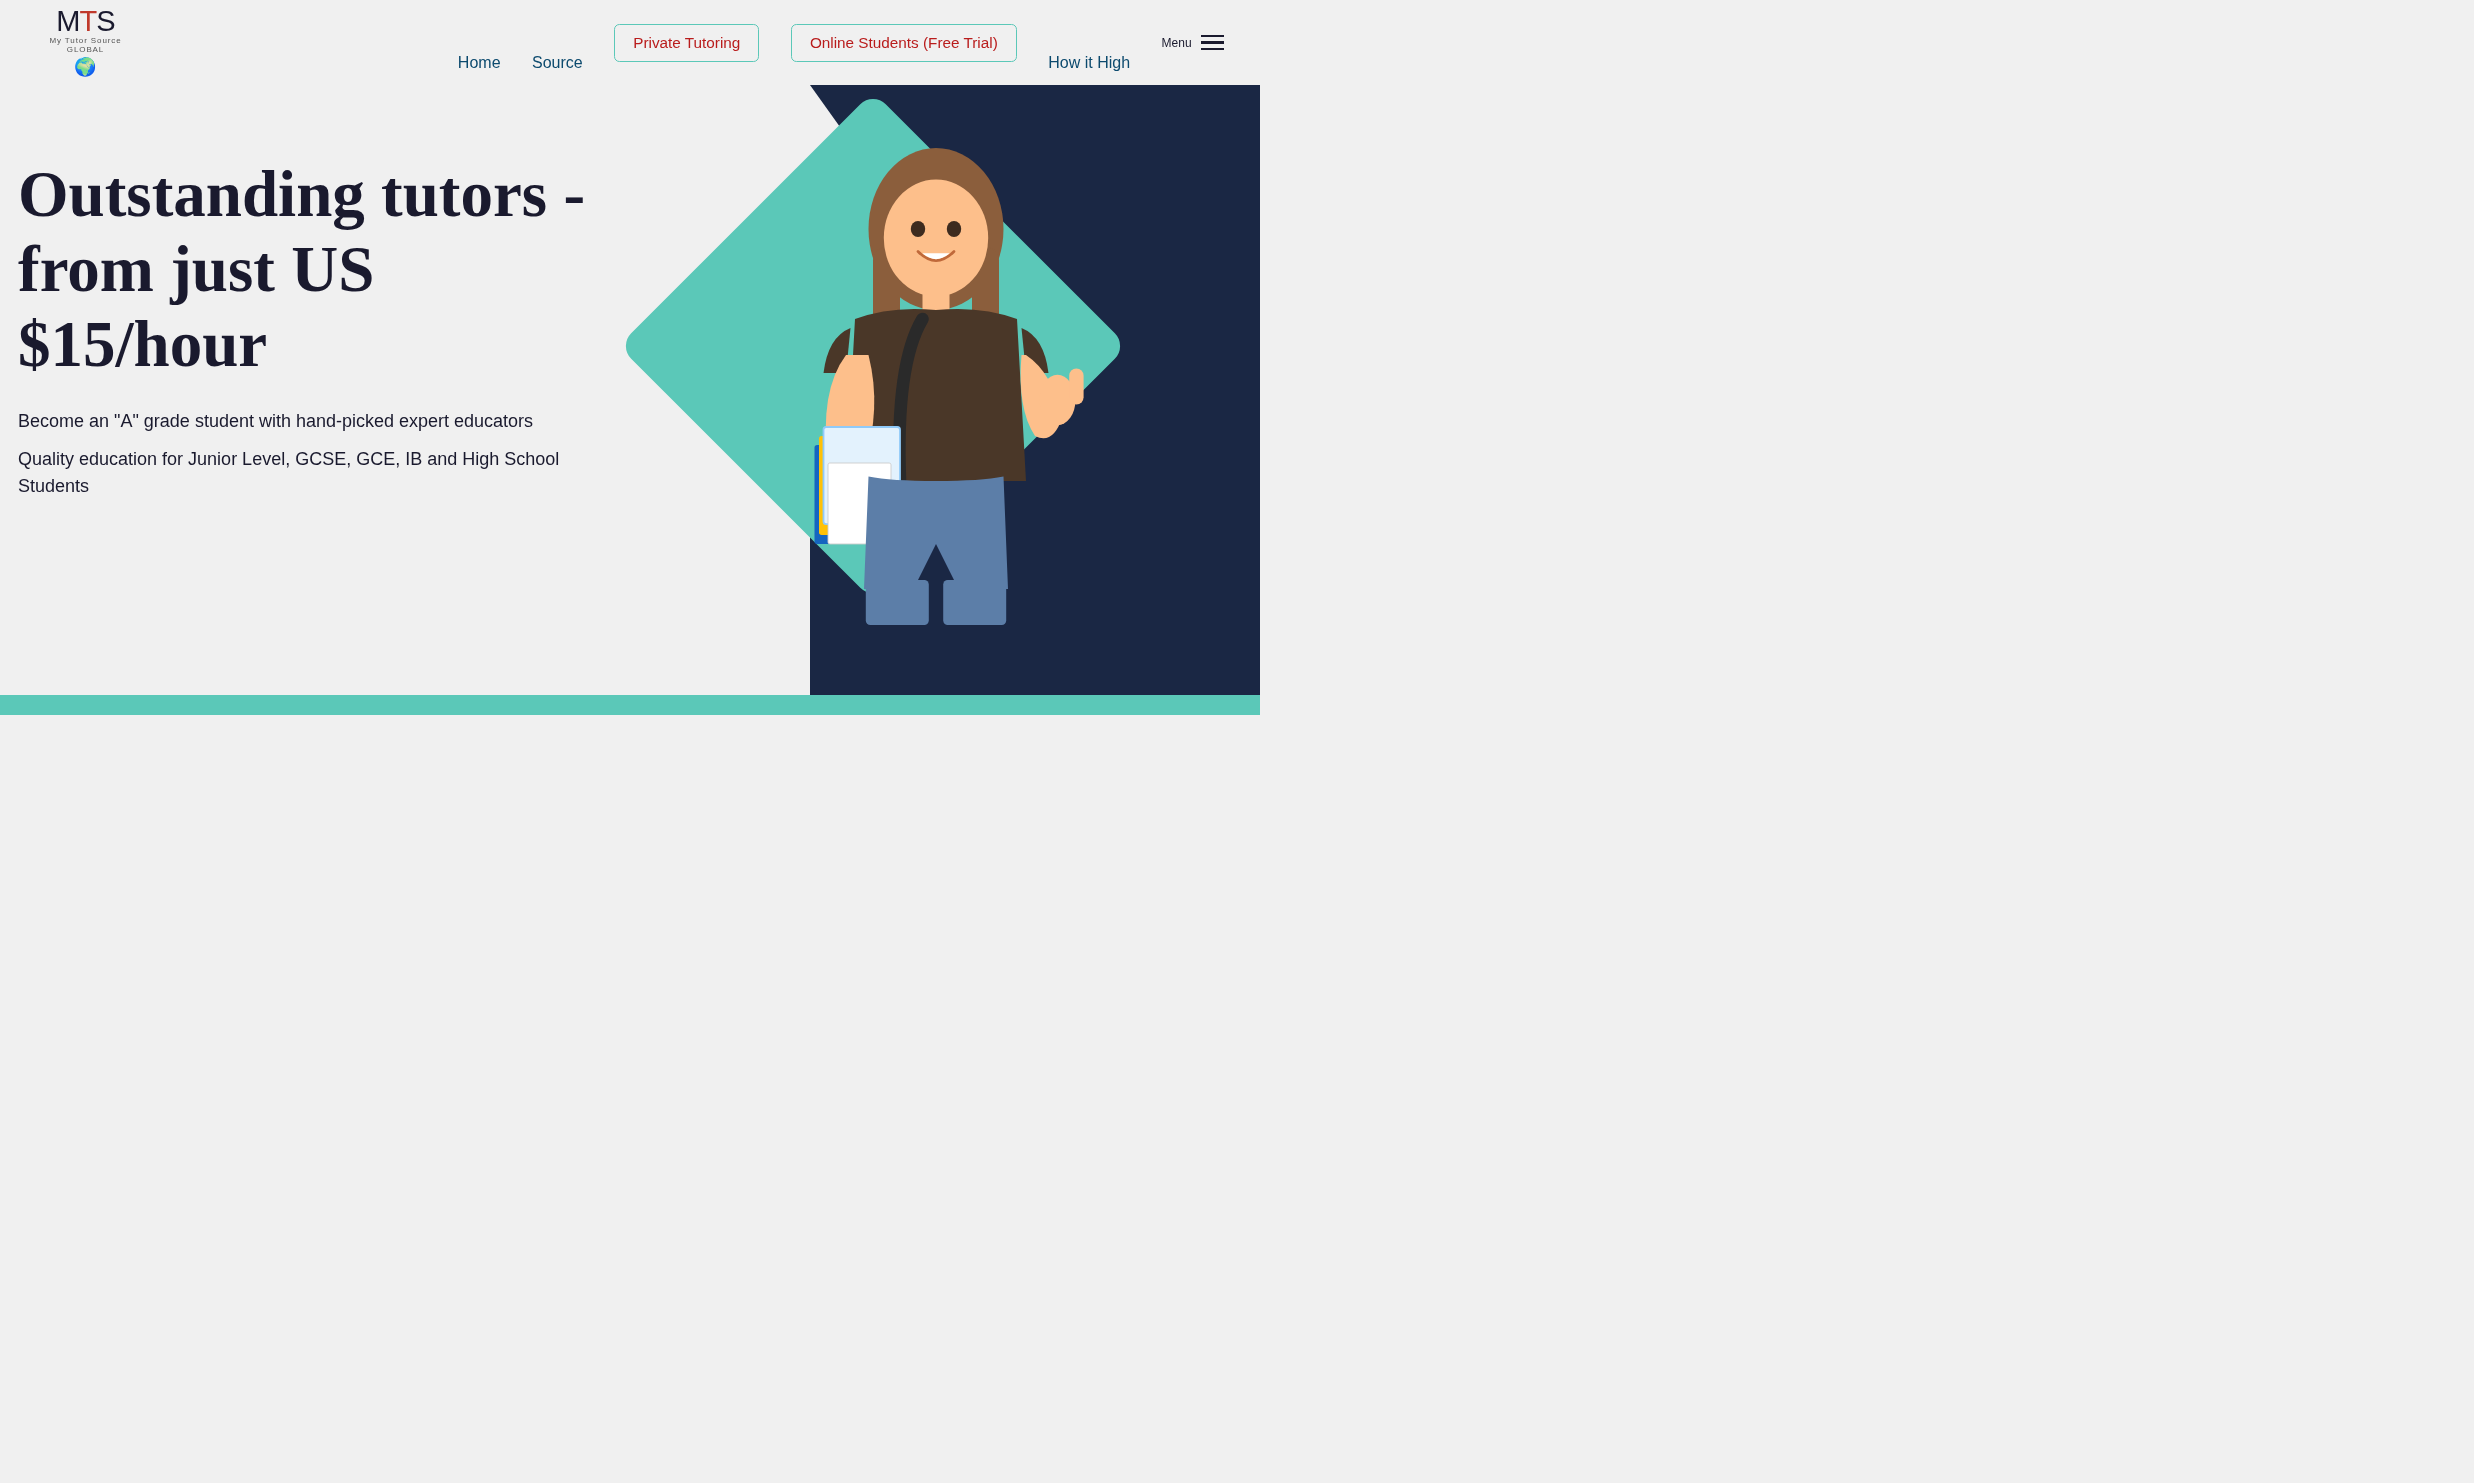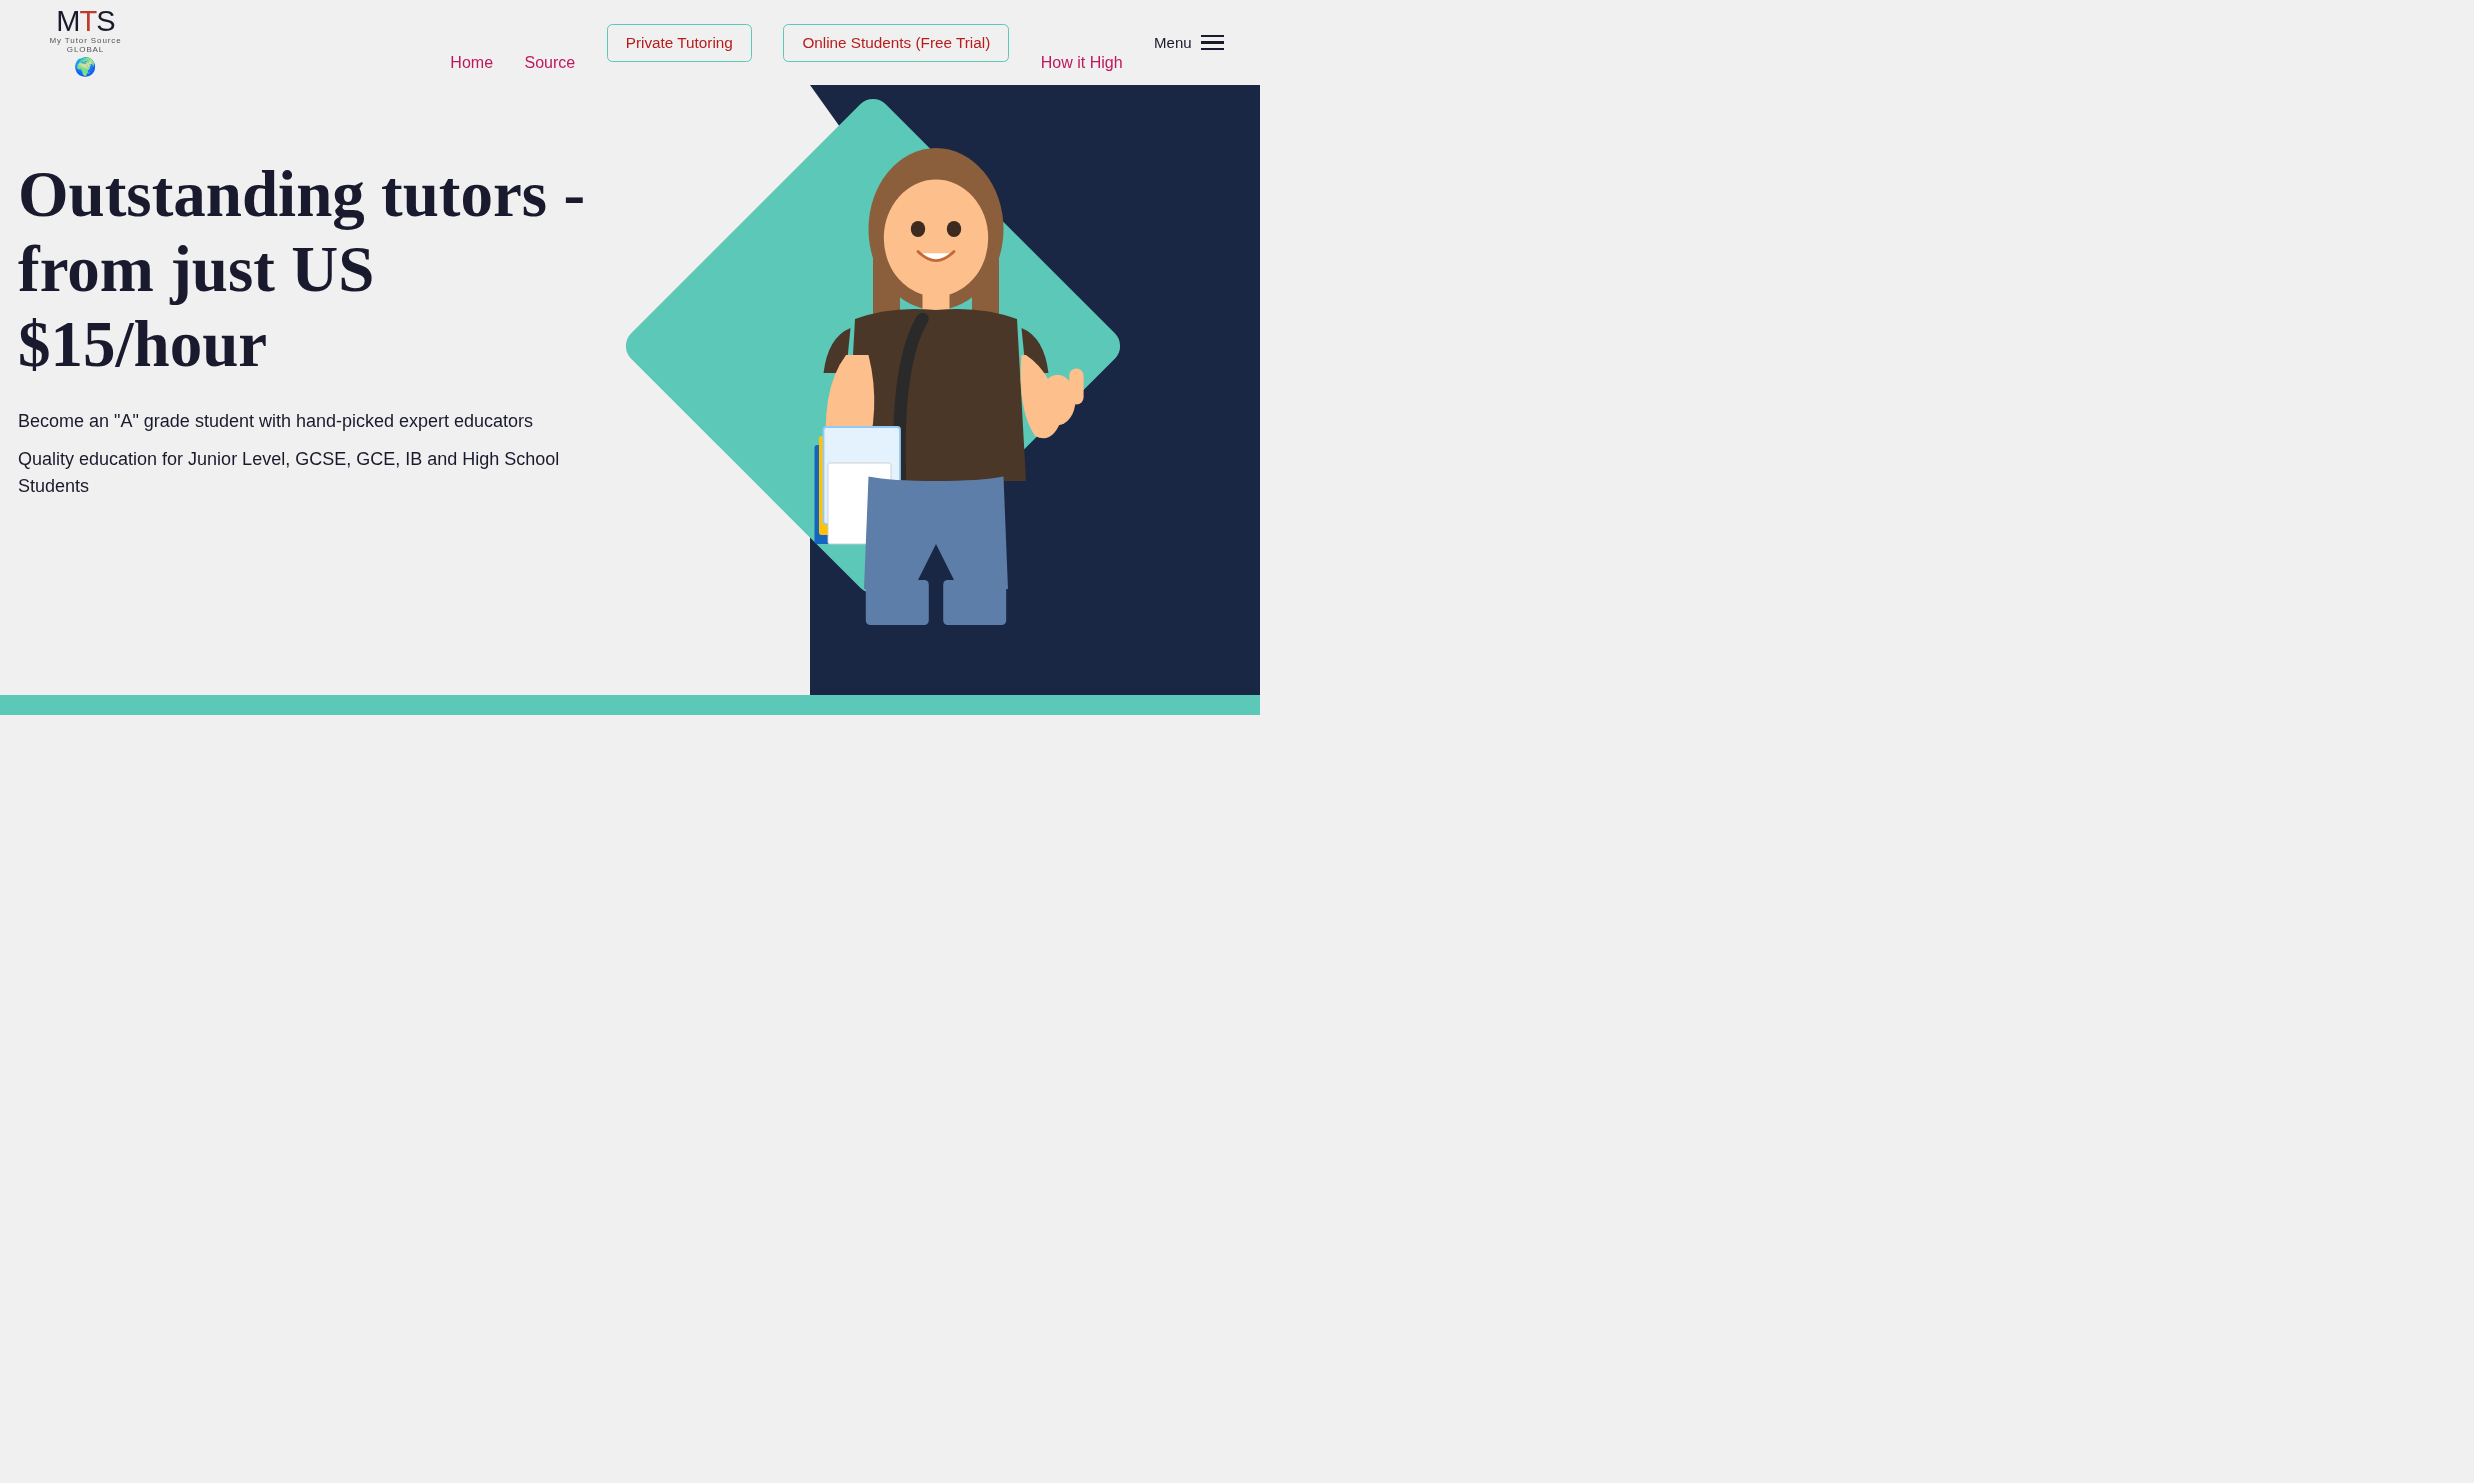--- a/index.html
+++ b/index.html
@@ -63,21 +63,21 @@
     }
 
     nav {
       display: flex;
       align-items: center;
       gap: 31.5px;
     }
 
     .nav-link {
       font-size: 16px;
-      color: #be185d;
+      color: #0c4a6e;
       text-decoration: none;
       font-family: Arial, sans-serif;
       font-weight: 400;
       cursor: pointer;
       margin-top: 40px;
     }
 
     .nav-btn-outline {
       font-size: 15.3px;
       color: #b91c1c;
@@ -86,23 +86,23 @@
       padding: 9px 18px;
       background: transparent;
       cursor: pointer;
       font-family: Arial, sans-serif;
       font-weight: 400;
       text-decoration: none;
     }
 
     .nav-menu {
       display: flex;
-      align-items: center;
+      align-items: flex-end;
       gap: 9px;
-      font-size: 15px;
+      font-size: 12px;
       color: #1a1a2e;
       font-family: Arial, sans-serif;
       cursor: pointer;
     }
 
     .hamburger-icon {
       display: flex;
       flex-direction: column;
       gap: 4.5px;
       cursor: pointer;

